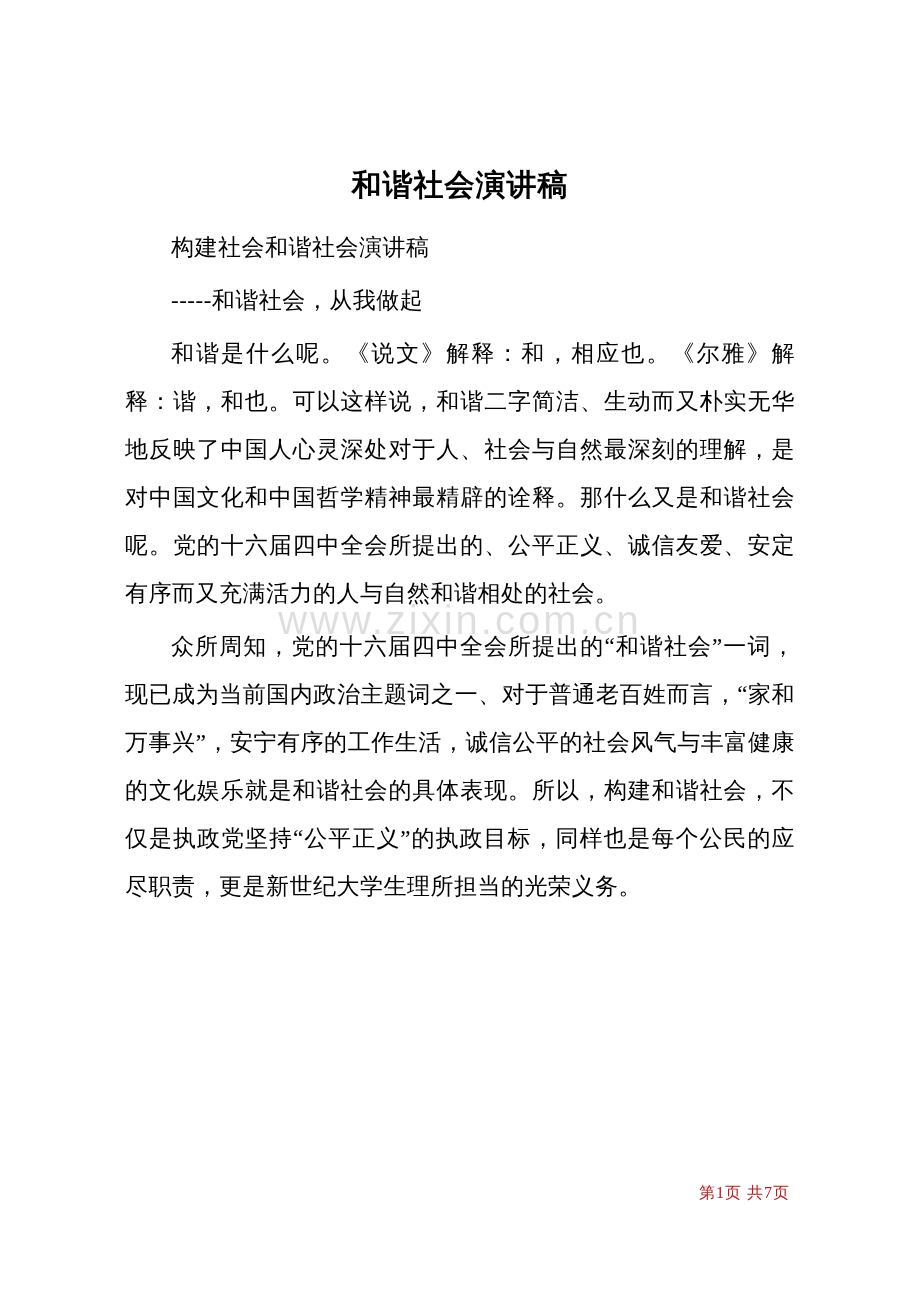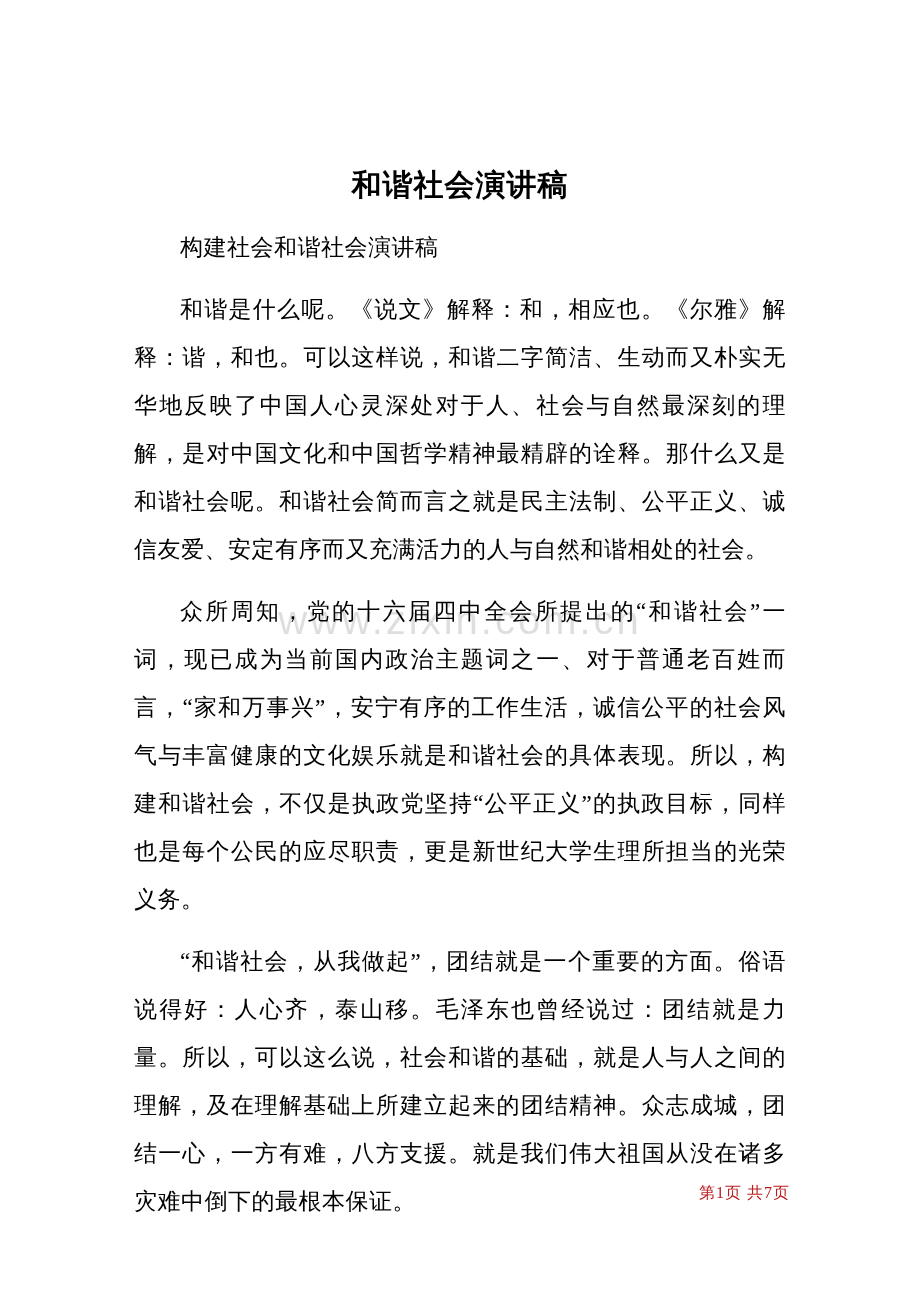--- a/index.html
+++ b/index.html
@@ -23,21 +23,21 @@
     padding: 165px 120px 0 120px;
   }
   .title {
     margin: 0 0 18px 0;
     text-align: center;
     font-size: 30px;
     font-weight: bold;
     letter-spacing: 1px;
   }
   .para {
-    margin: 14px;
+    margin: 5px;
     font-size: 23px;
     line-height: 48px;
     text-align: justify;
     text-indent: 2em;
     letter-spacing: 0.5px;
   }
   .watermark {
     position: absolute;
     left: 0;
     top: 598px;
@@ -60,23 +60,23 @@
   }
 </style>
 </head>
 <body>
 
 <div class="page">
   <h1 class="title">和谐社会演讲稿</h1>
 
   <p class="para">构建社会和谐社会演讲稿</p>
 
+  <p class="para">-----和谐社会，从我做起</p>
 
-  <p class="para">和谐是什么呢。《说文》解释：和，相应也。《尔雅》解释：谐，和也。可以这样说，和谐二字简洁、生动而又朴实无华地反映了中国人心灵深处对于人、社会与自然最深刻的理解，是对中国文化和中国哲学精神最精辟的诠释。那什么又是和谐社会呢。和谐社会简而言之就是民主法制、公平正义、诚信友爱、安定有序而又充满活力的人与自然和谐相处的社会。</p>
+  <p class="para">和谐是什么呢。《说文》解释：和，相应也。《尔雅》解释：谐，和也。可以这样说，和谐二字简洁、生动而又朴实无华地反映了中国人心灵深处对于人、社会与自然最深刻的理解，是对中国文化和中国哲学精神最精辟的诠释。那什么又是和谐社会呢。党的十六届四中全会所提出的、公平正义、诚信友爱、安定有序而又充满活力的人与自然和谐相处的社会。</p>
 
   <p class="para">众所周知，党的十六届四中全会所提出的“和谐社会”一词，现已成为当前国内政治主题词之一、对于普通老百姓而言，“家和万事兴”，安宁有序的工作生活，诚信公平的社会风气与丰富健康的文化娱乐就是和谐社会的具体表现。所以，构建和谐社会，不仅是执政党坚持“公平正义”的执政目标，同样也是每个公民的应尽职责，更是新世纪大学生理所担当的光荣义务。</p>
 
-  <p class="para">“和谐社会，从我做起”，团结就是一个重要的方面。俗语说得好：人心齐，泰山移。毛泽东也曾经说过：团结就是力量。所以，可以这么说，社会和谐的基础，就是人与人之间的理解，及在理解基础上所建立起来的团结精神。众志成城，团结一心，一方有难，八方支援。就是我们伟大祖国从没在诸多灾难中倒下的最根本保证。</p>
 
   <div class="watermark">www.zixin.com.cn</div>
 
   <div class="footer">第1页 共7页</div>
 </div>
 
 </body></html>

